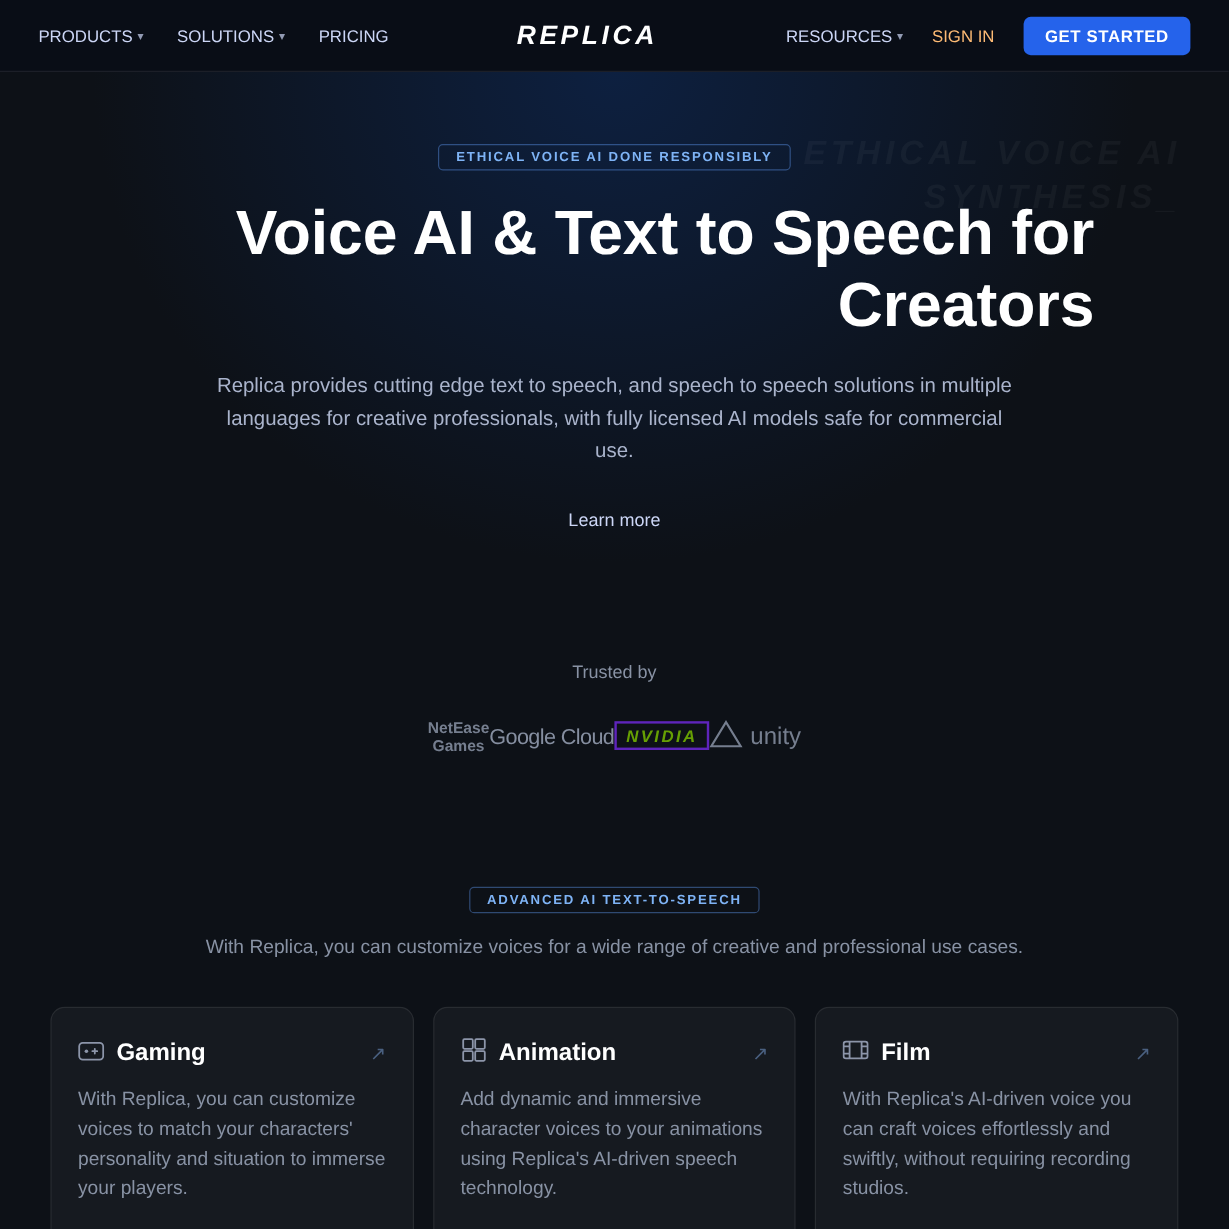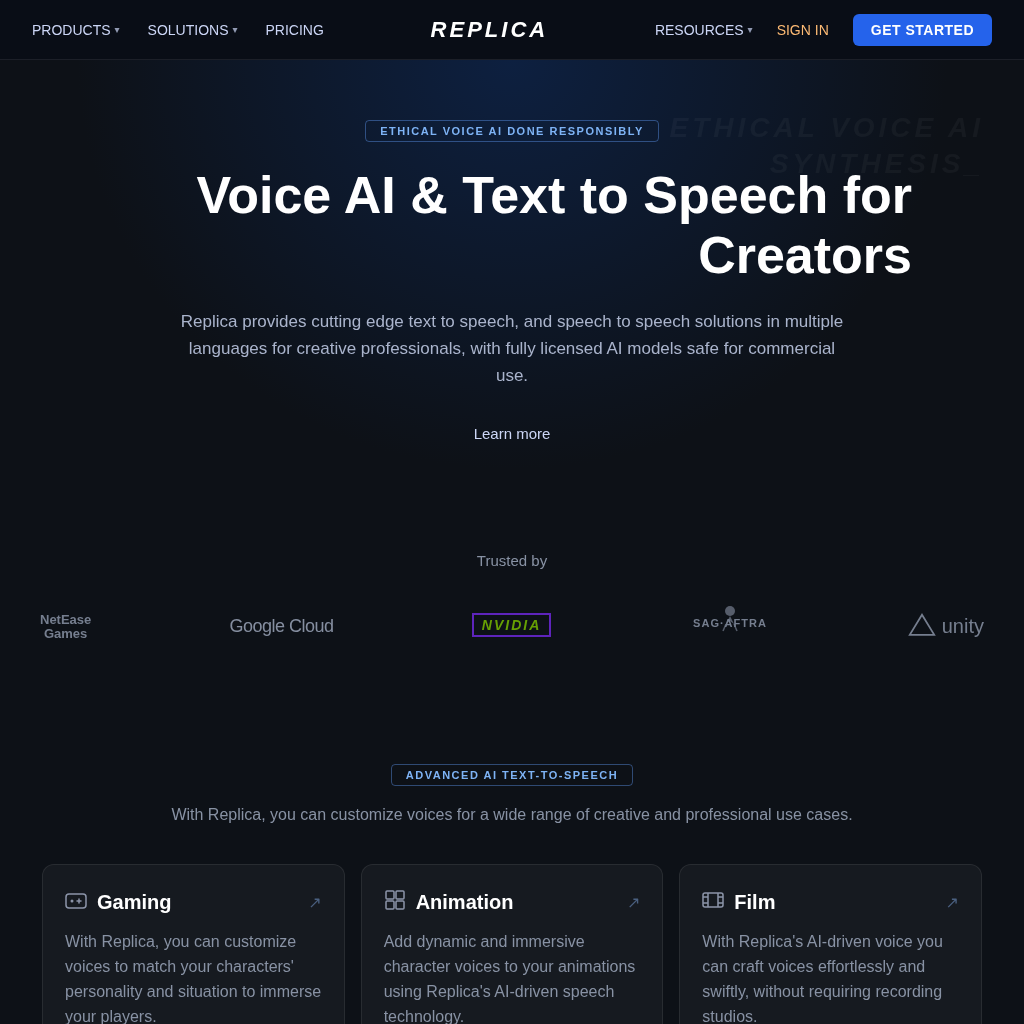--- a/index.html
+++ b/index.html
@@ -163,21 +163,21 @@
     }
     .trusted-title {
       font-size: 15px;
       color: #8892a4;
       margin-bottom: 30px;
       font-weight: 400;
     }
     .logos {
       display: flex;
       align-items: center;
-      justify-content: space-between;
+      justify-content: center;
       flex-wrap: wrap;
     }
     .logo-item {
       color: #8892a4;
       font-size: 14px;
       font-weight: 600;
       opacity: 0.85;
       display: flex;
       flex-direction: column;
       align-items: center;
@@ -362,30 +362,20 @@
     <div class="logo-item">
       <span class="logo-google">Google Cloud</span>
     </div>
 
     <div class="logo-item logo-nvidia-wrap">
       <div class="logo-nvidia-box">
         <span>NVIDIA</span>
       </div>
     </div>
 
-    <div class="logo-item">
-      <svg width="80" height="55" viewBox="0 0 80 55" fill="none" xmlns="http://www.w3.org/2000/svg">
-        <text x="40" y="28" text-anchor="middle" font-size="11" font-weight="700" fill="#8892a4" letter-spacing="1" font-family="sans-serif">SAG·AFTRA</text>
-
-        <circle cx="40" cy="12" r="5" fill="#8892a4" opacity="0.7"></circle>
-        <path d="M40 17 L36 25 L40 22 L44 25 Z" fill="#8892a4" opacity="0.7"></path>
-        <line x1="36" y1="25" x2="33" y2="32" stroke="#8892a4" stroke-width="1.5" opacity="0.7"></line>
-        <line x1="44" y1="25" x2="47" y2="32" stroke="#8892a4" stroke-width="1.5" opacity="0.7"></line>
-      </svg>
-    </div>
 
     <div class="logo-item">
       <div class="logo-unity">
         <svg class="unity-icon" viewBox="0 0 32 32" fill="none" xmlns="http://www.w3.org/2000/svg">
           <path d="M16 2 L30 25 L2 25 Z" fill="none" stroke="#8892a4" stroke-width="2"></path>
         </svg>
         <span style="font-size:20px; font-weight:300; color:#8892a4;">unity</span>
       </div>
     </div>
   </div>

